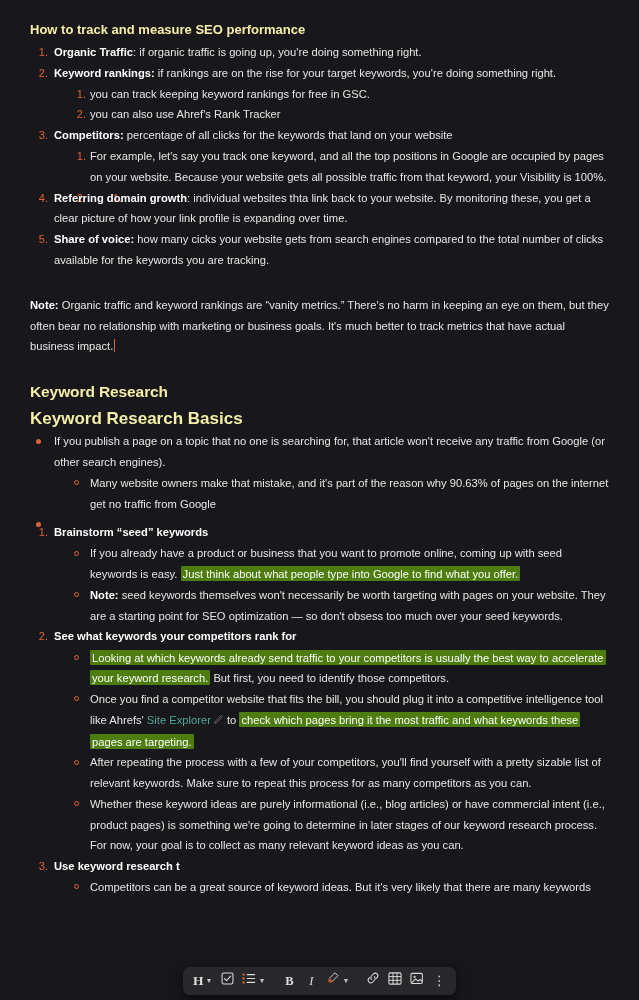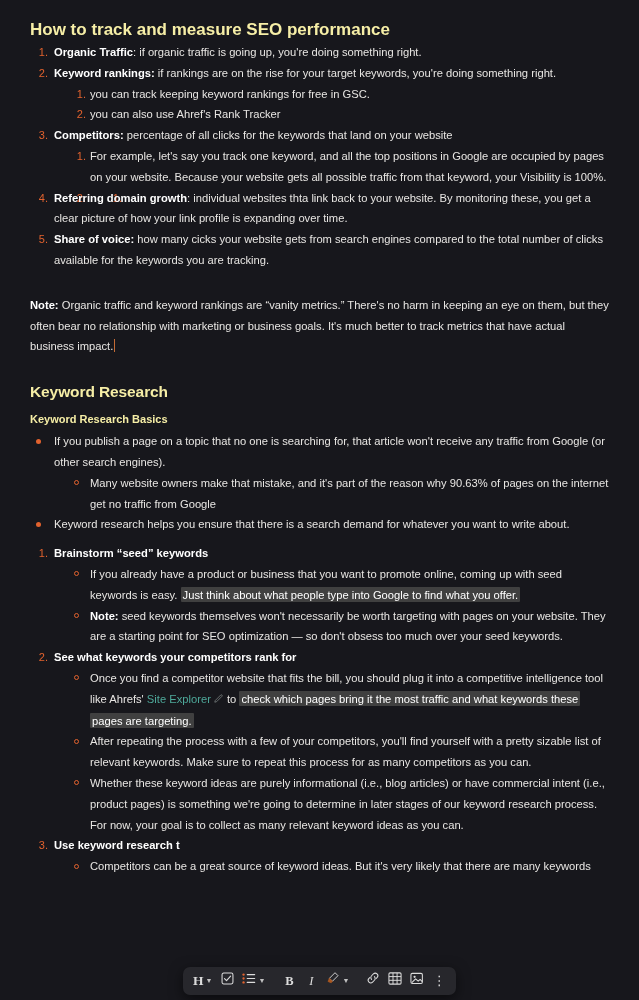--- a/index.html
+++ b/index.html
@@ -27,28 +27,28 @@
     color: #f6eea6;
     font-weight: bold;
     font-size: 15.5px;
     line-height: 22px;
     margin: 0 0 6px 0;
     letter-spacing: -0.1px;
   }
   .h3 {
     color: #f6eea6;
     font-weight: bold;
-    font-size: 11px;
+    font-size: 17px;
     line-height: 20px;
     margin: 0 0 2px 0;
   }
   .h-inline {
     color: #f6eea6;
     font-weight: bold;
-    font-size: 17px;
+    font-size: 13px;
     line-height: 20px;
     margin: 0 0 2px 0;
   }
   p.para {
     margin: 0;
     line-height: 20.8px;
     color: #e8e6e3;
   }
   ol, ul { margin: 0; padding: 0; list-style: none; }
   li {
@@ -74,21 +74,21 @@
     position: absolute; left: 6px; top: 8px;
     width: 5px; height: 5px; border-radius: 50%;
     background: #e2622e;
   }
   .dot-hollow {
     position: absolute; left: 6px; top: 7.5px;
     width: 5px; height: 5px; border-radius: 50%;
     border: 1.2px solid #e2622e; background: transparent;
   }
   .hl {
-    background: #404040;
+    background: #4d7c0f;
     color: #ffffff;
     padding: 1.5px 2px;
     border-radius: 1px;
     box-decoration-break: clone;
     -webkit-box-decoration-break: clone;
   }
   .link {
     color: #4ea99a;
     text-decoration: none;
   }
@@ -215,21 +215,20 @@
       <span>If you publish a page on a topic that no one is searching for, that article won't receive any traffic from Google (or other search engines).</span>
       <ul class="nest">
         <li class="lvl2">
           <span class="dot-hollow"></span>
           <span>Many website owners make that mistake, and it's part of the reason why 90.63% of pages on the internet get no traffic from Google</span>
         </li>
       </ul>
     </li>
     <li>
       <span class="dot-filled"></span>
-      <span>Keyword research helps you ensure that there is a search demand for whatever you want to write about.</span>
     </li>
   </ul>
 
   <div class="spacer-sm"></div>
 
 
   <ol>
 
     <li>
       <span class="mk">1.</span>
@@ -243,20 +242,24 @@
           <span class="dot-hollow"></span>
           <span class="bold">Note:</span><span> seed keywords themselves won't necessarily be worth targeting with pages on your website. They are a starting point for SEO optimization — so don't obsess too much over your seed keywords.</span>
         </li>
       </ul>
     </li>
 
     <li>
       <span class="mk">2.</span>
       <span class="bold">See what keywords your competitors rank for</span>
       <ul class="nest">
+        <li class="lvl2">
+          <span class="dot-hollow"></span>
+          <span class="hl">Looking at which keywords already send traffic to your competitors is usually the best way to accelerate your keyword research.</span><span> But first, you need to identify those competitors.</span>
+        </li>
         <li class="lvl2">
           <span class="dot-hollow"></span>
           <span>Once you find a competitor website that fits the bill, you should plug it into a competitive intelligence tool like Ahrefs' </span><a class="link" href="#">Site Explorer</a><span class="pencil"><svg width="10" height="10" viewBox="0 0 16 16">
                 <path d="M12.3 1.7a1.4 1.4 0 0 1 2 2L5.6 12.4l-2.7.7.7-2.7 8.7-8.7z" fill="none" stroke="#9aa3a0" stroke-width="1.3" stroke-linejoin="round"></path>
               </svg></span><span> to </span><span class="hl">check which pages bring it the most traffic and what keywords these pages are targeting.</span>
         </li>
         <li class="lvl2">
           <span class="dot-hollow"></span>
           <span>After repeating the process with a few of your competitors, you'll find yourself with a pretty sizable list of relevant keywords. Make sure to repeat this process for as many competitors as you can.</span>
         </li>

